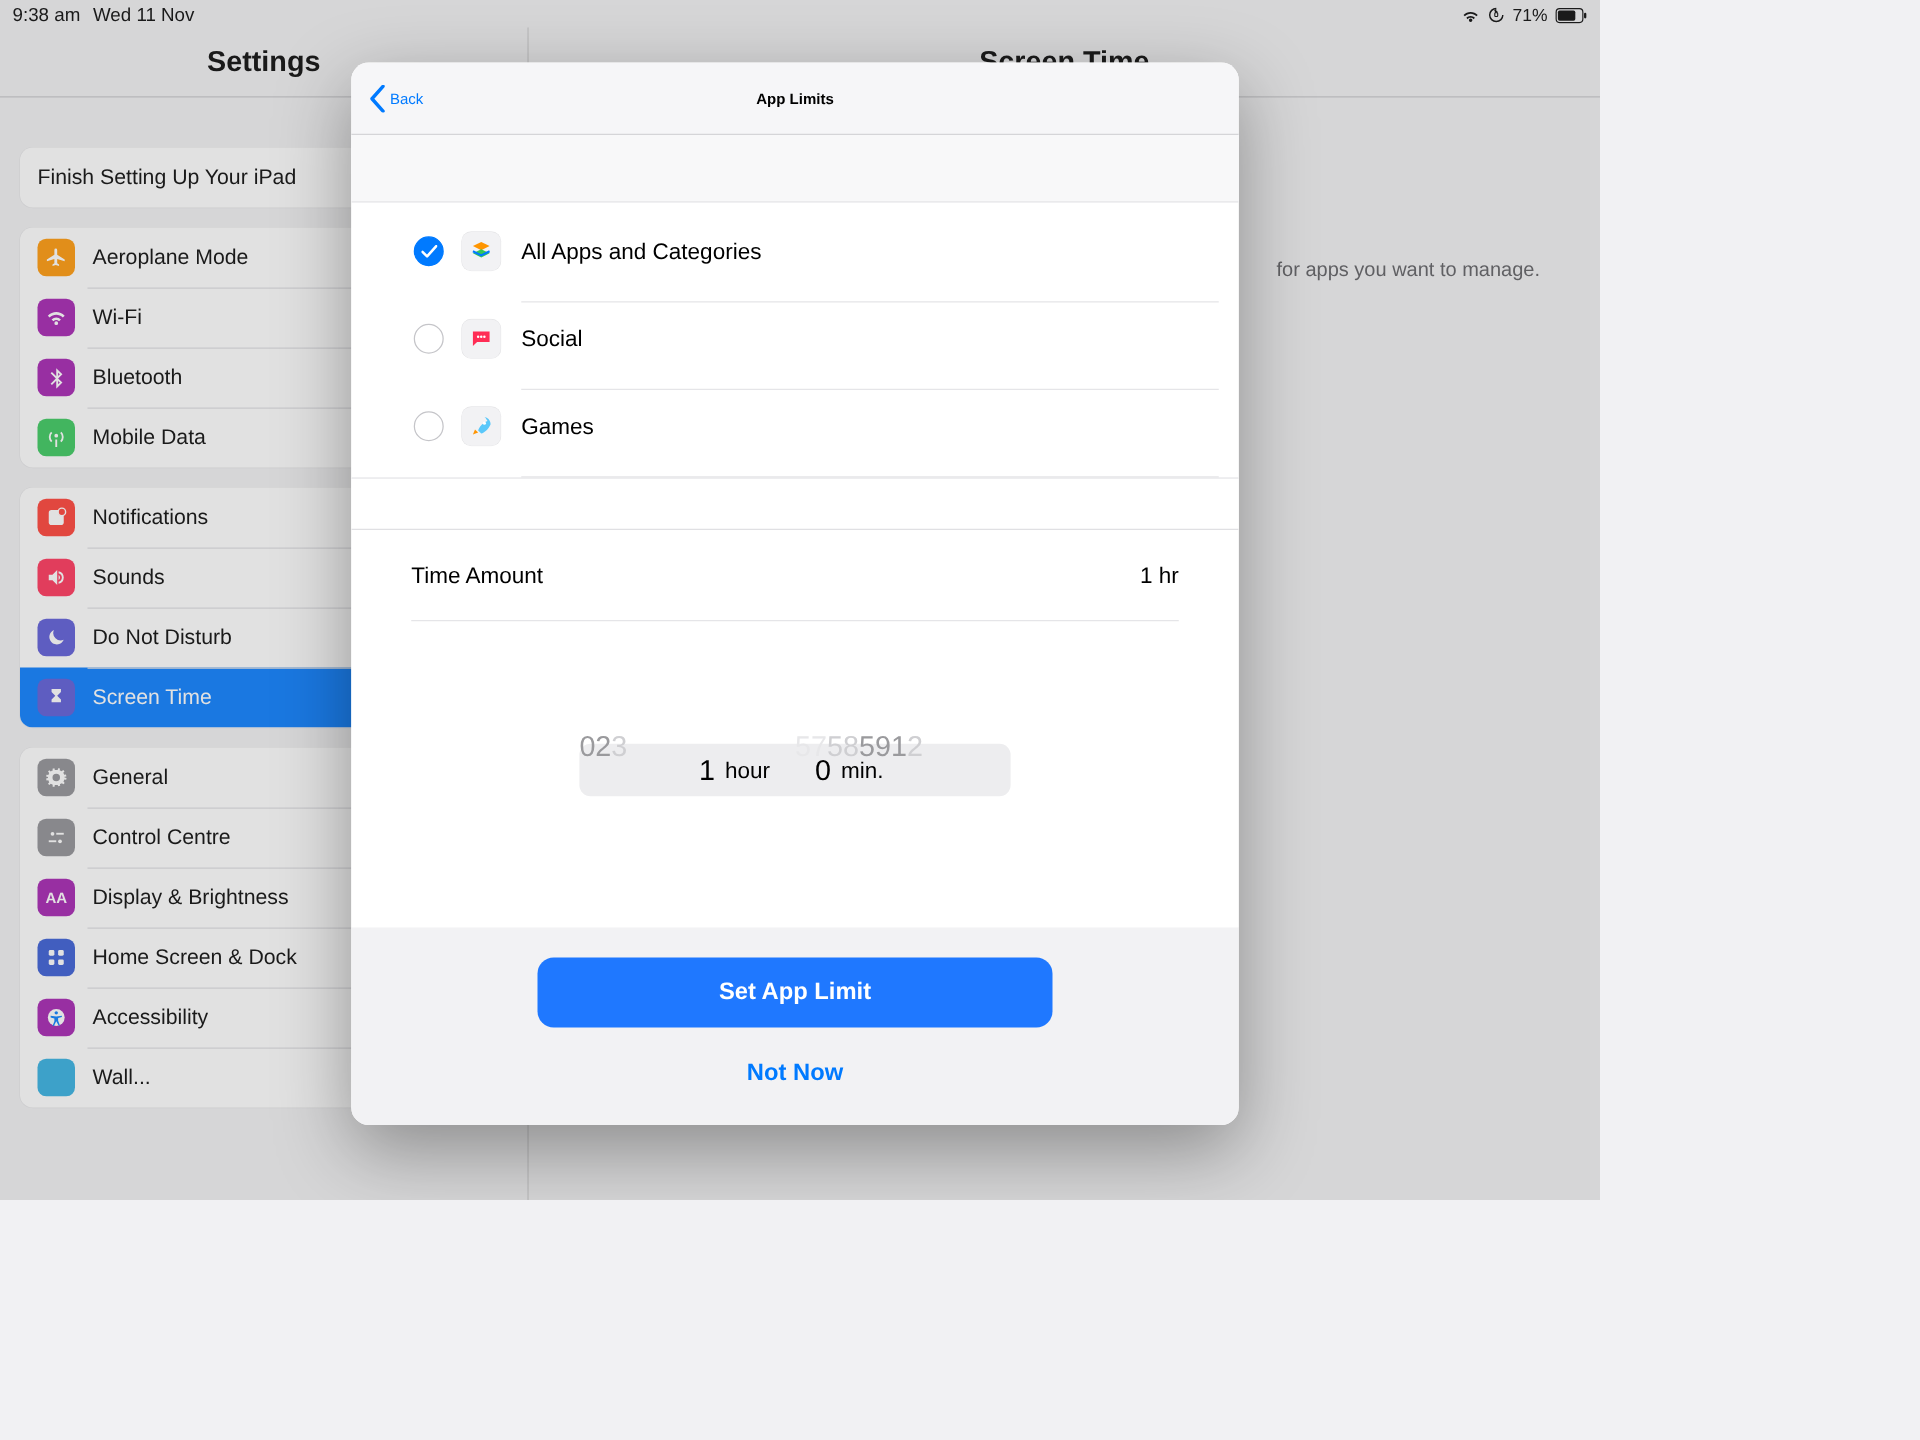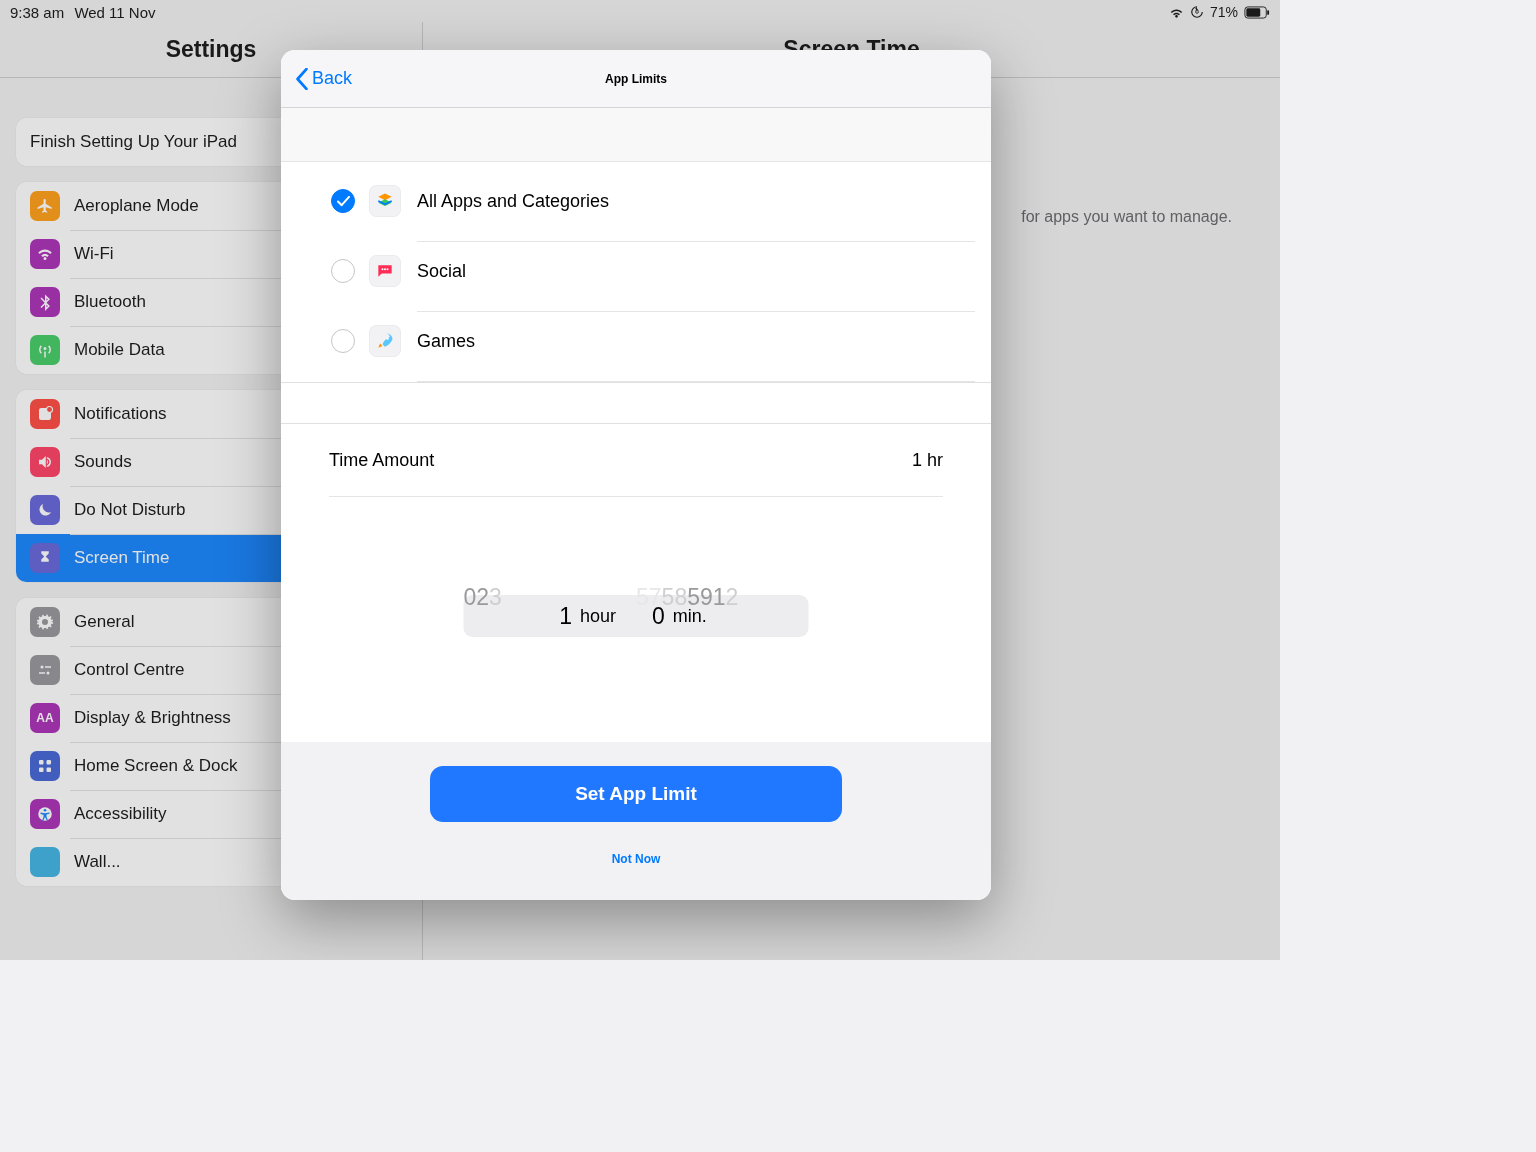--- a/index.html
+++ b/index.html
@@ -68,21 +68,21 @@
     background:#ffffff; border-radius:14px; overflow:hidden;
     box-shadow: 0 20px 60px rgba(0,0,0,0.35);
     display:flex; flex-direction:column;
   }
   .sheet-nav{
     position:relative; height:58px; background:#f6f6f8; border-bottom:1px solid #d5d5d8;
     display:flex; align-items:center; justify-content:center;
   }
   .sheet-back{
     position:absolute; left:8px; top:0; bottom:0; display:flex; align-items:center;
-    color:#007aff; font-size:18px; gap:3px; padding:0 6px;
+    color:#007aff; font-size:12px; gap:3px; padding:0 6px;
   }
   .sheet-back svg{display:block}
   .sheet-title{ font-size:12px; font-weight:600; }
 
   .sheet-body{ flex:1; overflow:hidden; background:#fff; display:flex; flex-direction:column; }
 
   
   .cat-group{ padding-top:10px; }
   .cat-row{
     display:flex; align-items:center; height:70px; padding:0 16px 12px 50px;
@@ -147,21 +147,21 @@
   
   .sheet-footer{
     background:#f2f2f4; padding:24px 36px 24px 36px;
     display:flex; flex-direction:column; align-items:center; gap:20px;
   }
   .primary-btn{
     width:412px; height:56px; border-radius:13px; background:#1f78ff;
     color:#fff; font-size:19px; font-weight:600; display:flex; align-items:center; justify-content:center;
   }
   .secondary-btn{
-    color:#007aff; font-size:12px; font-weight:600; height:34px; display:flex; align-items:center;
+    color:#007aff; font-size:19px; font-weight:600; height:34px; display:flex; align-items:center;
   }
 </style>
 </head>
 <body>
 
 <div class="screen">
 
   <div class="status-bar">
     <div class="status-left">
       <span>9:38 am</span>

